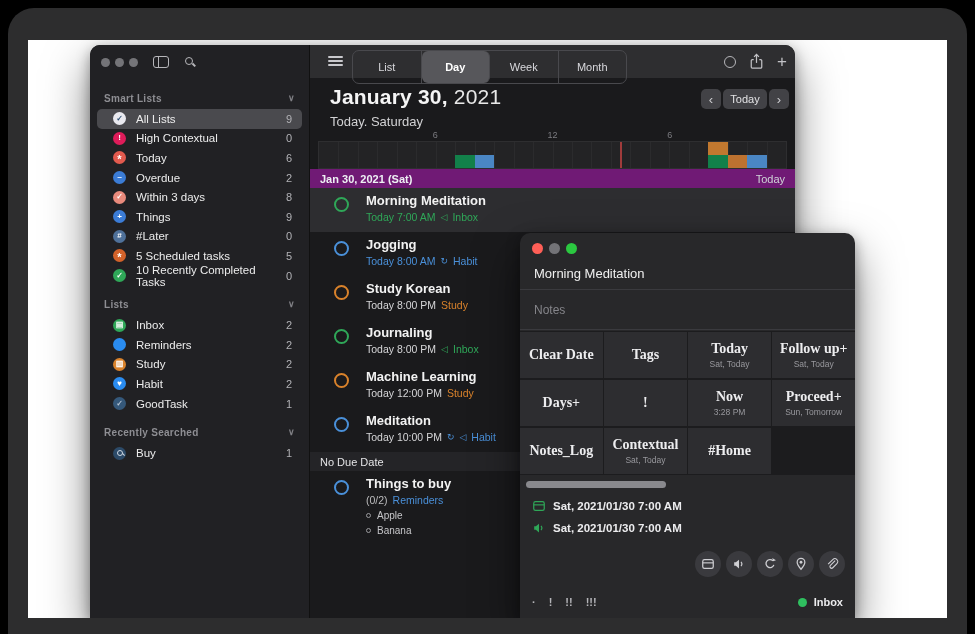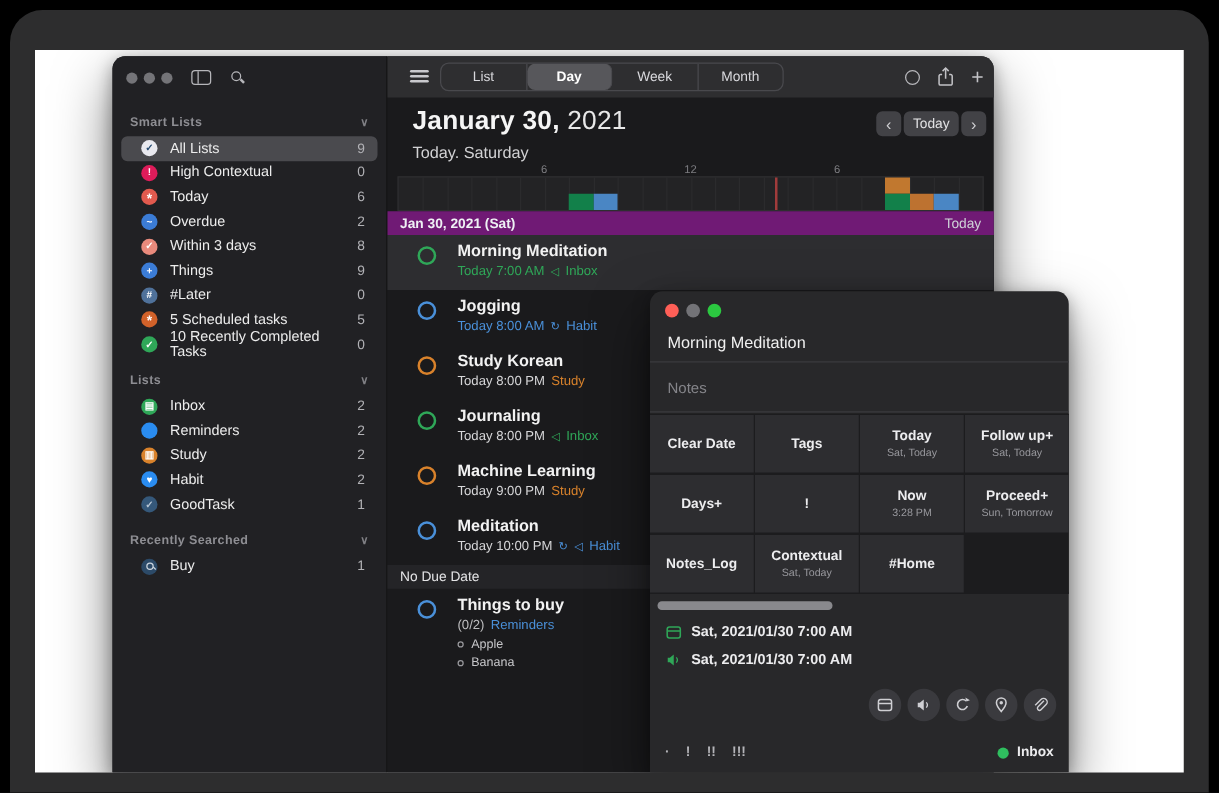--- a/index.html
+++ b/index.html
@@ -47,21 +47,21 @@
     border-radius:50%; margin:-1px -1px 0 0; }
   .mini-mag::after { content:""; position:absolute; width:3px; height:1.2px;
     background:#cdd6e0; transform:rotate(45deg); right:-2.6px; bottom:-.6px; }
 
   
   .content { position:absolute; left:220px; top:0; width:485px; height:100%; }
   .toolbar { position:absolute; left:0; top:0; width:100%; height:33px;
     background:#2e2e30; border-radius:0 10px 0 0; }
   .hamburger { position:absolute; left:18px; top:11px; width:15px; height:11px; }
   .hamburger i { display:block; height:1.6px; background:#c9c9cd; margin-bottom:2.6px; border-radius:1px; }
-  .seg { position:absolute; left:42px; top:5px; width:275px; height:23px;
+  .seg { position:absolute; left:42px; top:5px; width:275px; height:34px;
     border:1px solid #49494d; border-radius:7px; display:flex; overflow:hidden; }
   .seg-tab { flex:1; display:flex; align-items:center; justify-content:center;
     color:#d8d8dc; font-size:11px; border-right:1px solid #49494d; }
   .seg-tab:last-child { border-right:none; }
   .seg-tab.selected { background:#57575b; color:#fff; font-weight:700; border-radius:6px; }
   .tb-right { position:absolute; right:8px; top:0; height:33px; display:flex;
     align-items:center; gap:13px; color:#c2c2c6; }
   .icon-ring { width:12px; height:12px; border:1.5px solid #b6b6ba; border-radius:50%; }
   .icon-plus { font-size:17px; font-weight:400; color:#c2c2c6; line-height:1; }
   .tb-right svg { display:block; }
@@ -108,21 +108,21 @@
   
   #popup-window .tl-dot { position:absolute; top:10px; width:11px; height:11px; }
   .pp-title { position:absolute; left:14px; top:33px; font-size:13px; color:#f0f0f0; }
   .pp-hr { position:absolute; left:0; width:100%; height:1px; background:#3a3a3e; }
   .pp-notes { position:absolute; left:14px; top:70px; font-size:12px; color:#85858a; }
   .qa-grid { position:absolute; left:0; top:98px; width:100%; height:144px;
     display:grid; grid-template-columns:repeat(4,1fr); grid-template-rows:repeat(3,1fr);
     gap:1.5px; background:#1c1c1e; border-top:1px solid #1c1c1e; border-bottom:1px solid #1c1c1e; }
   .qa-cell { background:#2d2d30; display:flex; flex-direction:column;
     align-items:center; justify-content:center; }
-  .qa-label { font-size:11px; font-weight:600; color:#ededef; }
+  .qa-label { font-size:14px; font-weight:600; color:#ededef;font-family:Liberation Serif, serif; }
   .qa-sub { font-size:8.5px; color:#98989d; margin-top:2px; }
   .pp-scroll { position:absolute; left:6px; top:248px; width:140px; height:7px;
     background:#89898d; border-radius:4px; }
   .pp-date { position:absolute; left:12px; display:flex; align-items:center; gap:8px;
     font-size:11.5px; font-weight:600; color:#ececee; }
   .pp-date svg { display:block; }
   .pp-actions { position:absolute; right:10px; top:318px; display:flex; gap:5px; }
   .act-btn { width:26px; height:26px; border-radius:50%; background:#3a3a3e;
     display:flex; align-items:center; justify-content:center; color:#cfcfd3; }
   .pp-bottom { position:absolute; left:12px; right:12px; top:358px; height:22px;
@@ -392,21 +392,21 @@
                     <span style="color: rgb(47, 167, 88); font-size: 9px;">◁</span>
                     <span style="color: rgb(47, 167, 88);">Inbox</span>
                   </div>
                 </div>
               </div>
               <div class="task-row">
                 <span class="task-ring" style="border-color: rgb(217, 130, 43);"></span>
                 <div class="task-main">
                   <div class="task-title">Machine Learning</div>
                   <div class="task-sub">
-                    <span style="color: rgb(214, 214, 216);">Today 9:00 PM</span>
+                    <span style="color: rgb(214, 214, 216);">Today 12:00 PM</span>
                     <span style="color: rgb(217, 130, 43);">Study</span>
                   </div>
                 </div>
               </div>
               <div class="task-row">
                 <span class="task-ring" style="border-color: rgb(74, 144, 217);"></span>
                 <div class="task-main">
                   <div class="task-title">Meditation</div>
                   <div class="task-sub">
                     <span style="color: rgb(214, 214, 216);">Today 10:00 PM</span>

